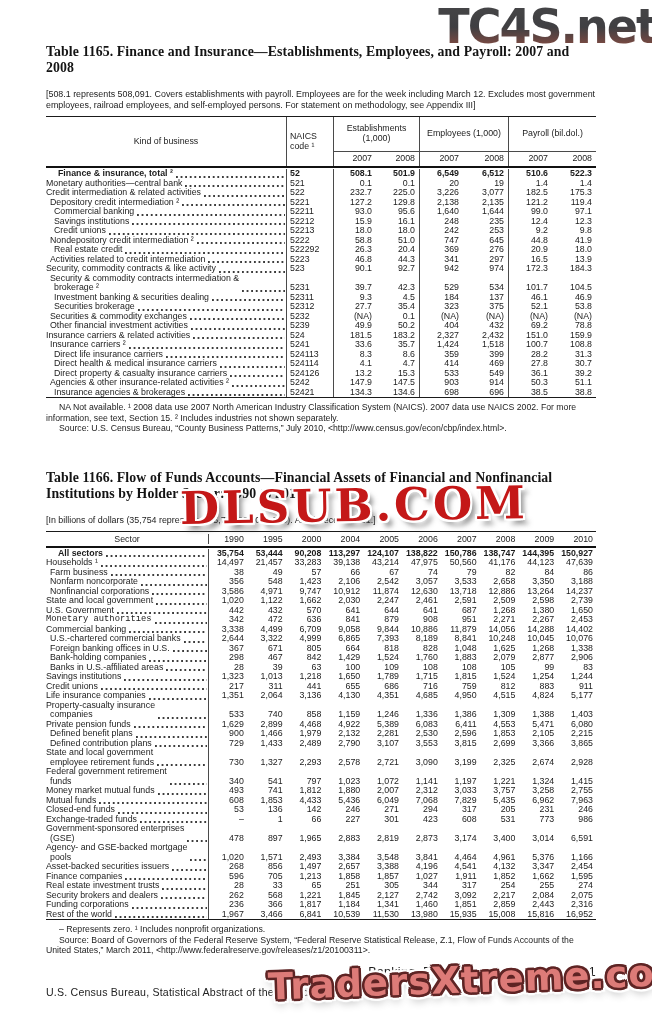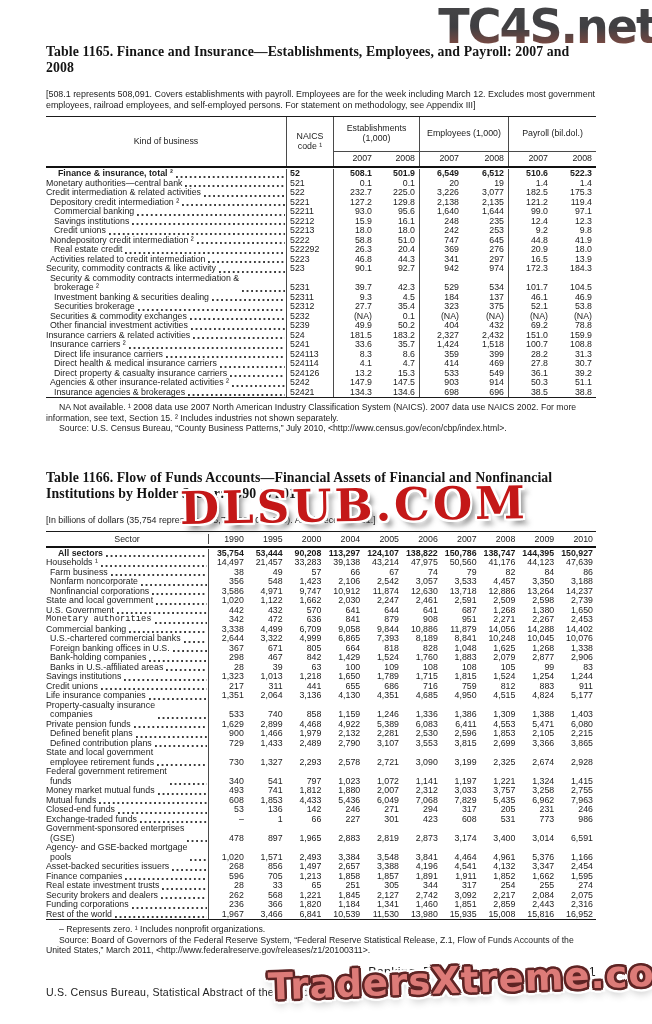--- a/index.html
+++ b/index.html
@@ -14,21 +14,21 @@
   .tbl-note{margin:13px 0 5px 0;font-size:8.9px;line-height:11px;color:#222;}
 
   
   .g65{display:grid;grid-template-columns:240px 47px 43px 43px 44px 45px 44px 44px;}
   .g66{display:grid;grid-template-columns:162px repeat(10,38.8px);}
   .t-hdr65{grid-template-rows:35px 14px;border-top:1.6px solid #1a1a1a;border-bottom:2.2px solid #111;
            font-size:8.8px;line-height:9.6px;}
   .t-hdr66{height:14px;border-top:1.6px solid #1a1a1a;border-bottom:2.2px solid #111;
            font-size:8.8px;align-items:center;}
   .hk{grid-area:1/1/3/2;display:flex;align-items:center;justify-content:center;}
-  .hn{grid-area:1/2/3/3;display:flex;align-items:center;justify-content:center;text-align:center;padding:0 3px;}
+  .hn{grid-area:1/2/3/3;display:flex;align-items:center;justify-content:center;padding:0 3px;}
   .hg{display:flex;align-items:center;justify-content:center;text-align:center;border-bottom:1px solid #4a4a4a;padding:0 2px;}
   .hg1{grid-area:1/3/2/5}.hg2{grid-area:1/5/2/7}.hg3{grid-area:1/7/2/9}
   .hy{grid-row:2;display:flex;align-items:center;justify-content:flex-end;padding-right:4px;}
   .c3{grid-column:3}.c4{grid-column:4}.c5{grid-column:5}.c6{grid-column:6}.c7{grid-column:7}.c8{grid-column:8}
   .hs{display:flex;align-items:center;justify-content:center;}
   .vl{border-left:1px solid #4a4a4a;}
 
   .tbody{border-bottom:1.6px solid #1a1a1a;padding-top:1px;}
   .row{font-size:8.8px;line-height:9.5px;min-height:9.5px;}
   .row.bold{font-weight:bold;}
@@ -485,21 +485,21 @@
                 <div class="txt" style="padding-left: 8px;">Nonfarm noncorporate</div>
                 <div class="dots"></div>
               </div>
               <div class="cell num vl">356</div>
               <div class="cell num">548</div>
               <div class="cell num">1,423</div>
               <div class="cell num">2,106</div>
               <div class="cell num">2,542</div>
               <div class="cell num">3,057</div>
               <div class="cell num">3,533</div>
-              <div class="cell num">4,457</div>
+              <div class="cell num">2,658</div>
               <div class="cell num">3,350</div>
               <div class="cell num">3,188</div>
             </div>
             <div class="row g66">
               <div class="lab">
                 <div class="txt" style="padding-left: 8px;">Nonfinancial corporations</div>
                 <div class="dots"></div>
               </div>
               <div class="cell num vl">3,586</div>
               <div class="cell num">4,971</div>
@@ -904,21 +904,21 @@
             <div class="row g66">
               <div class="lab">
                 <div class="txt" style="padding-left: 4px;">Finance companies</div>
                 <div class="dots"></div>
               </div>
               <div class="cell num vl">596</div>
               <div class="cell num">705</div>
               <div class="cell num">1,213</div>
               <div class="cell num">1,858</div>
               <div class="cell num">1,857</div>
-              <div class="cell num">1,891</div>
+              <div class="cell num">1,027</div>
               <div class="cell num">1,911</div>
               <div class="cell num">1,852</div>
               <div class="cell num">1,662</div>
               <div class="cell num">1,595</div>
             </div>
             <div class="row g66">
               <div class="lab">
                 <div class="txt" style="padding-left: 4px;">Real estate investment trusts</div>
                 <div class="dots"></div>
               </div>
@@ -949,21 +949,21 @@
               <div class="cell num">2,084</div>
               <div class="cell num">2,075</div>
             </div>
             <div class="row g66">
               <div class="lab">
                 <div class="txt" style="padding-left: 4px;">Funding corporations</div>
                 <div class="dots"></div>
               </div>
               <div class="cell num vl">236</div>
               <div class="cell num">366</div>
-              <div class="cell num">1,820</div>
+              <div class="cell num">1,817</div>
               <div class="cell num">1,184</div>
               <div class="cell num">1,341</div>
               <div class="cell num">1,460</div>
               <div class="cell num">1,851</div>
               <div class="cell num">2,859</div>
               <div class="cell num">2,443</div>
               <div class="cell num">2,316</div>
             </div>
             <div class="row g66">
               <div class="lab">

